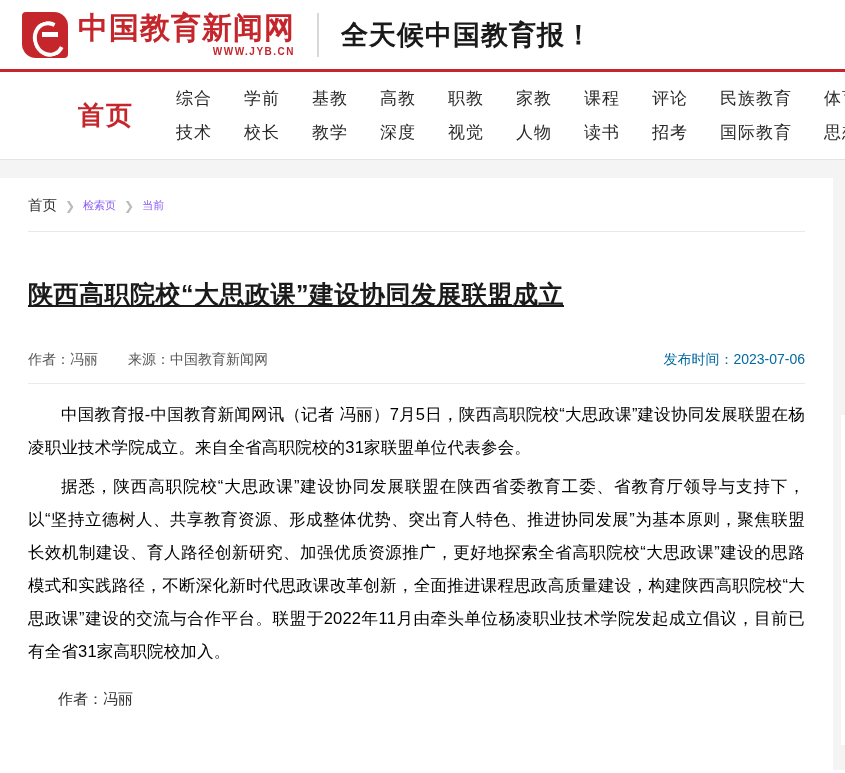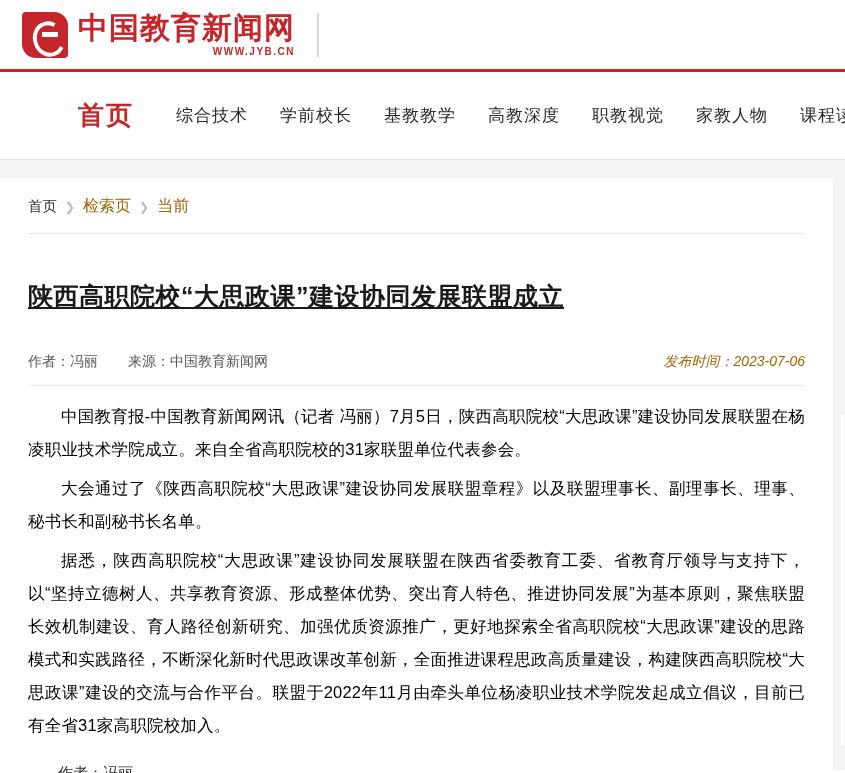--- a/index.html
+++ b/index.html
@@ -101,21 +101,21 @@
   .nav-home {
     font-size: 26px;
     font-weight: bold;
     color: #c4262b;
     margin-right: 42px;
     white-space: nowrap;
     letter-spacing: 2px;
   }
   .nav-col {
     display: flex;
-    flex-direction: row;
+    flex-direction: column;
     justify-content: center;
     margin-right: 32px;
     white-space: nowrap;
     text-align: center;
   }
   .nav-col span {
     font-size: 17px;
     color: #2a2a2a;
     line-height: 34px;
     letter-spacing: 1px;
@@ -153,21 +153,21 @@
     padding: 18px 0 16px 0;
     border-bottom: 1px solid #e8e8e8;
     font-size: 14.5px;
   }
   .crumb-home { color: #333333; }
   .crumb-sep {
     color: #bbbbbb;
     margin: 0 8px;
     font-size: 12px;
   }
-  .crumb-mid, .crumb-cur { color: #a16207; font-size: 16px; }
+  .crumb-mid, .crumb-cur { color: #8b5cf6; font-size: 11px; }
 
   
   .article-title {
     font-size: 25px;
     font-weight: bold;
     color: #1a1a1a;
     line-height: 1.4;
     padding: 28px 0 22px 0;
     letter-spacing: 0.5px;
     text-decoration: underline;
@@ -178,21 +178,21 @@
     display: flex;
     align-items: center;
     justify-content: space-between;
     padding-bottom: 14px;
     border-bottom: 1px solid #eaeaea;
     font-size: 14px;
     color: #555555;
   }
   .meta-left { display: flex; align-items: center; }
   .meta-left .meta-item { margin-right: 30px; }
-  .meta-right { color: #a16207; font-style: italic; }
+  .meta-right { color: #0369a1; }
 
   
   .article-body {
     padding-top: 14px;
   }
   .article-body p {
     font-size: 16.5px;
     line-height: 2.0;
     color: #000000;
     margin: 0 0 6px 0;
@@ -212,20 +212,21 @@
 
 <div class="masthead">
   <div class="logo-block">
     <div class="logo-mark"></div>
     <div class="logo-text">
       <div class="logo-cn">中国教育新闻网</div>
       <div class="logo-url">WWW.JYB.CN</div>
     </div>
   </div>
   <div class="masthead-divider"></div>
+  <div class="masthead-slogan">全天候中国教育报！</div>
 </div>
 
 <div class="nav">
   <div class="nav-home">首页</div>
 
   <div class="nav-col">
     <span>综合</span>
     <span>技术</span>
   </div>
   <div class="nav-col">
@@ -285,19 +286,18 @@
     <div class="meta-row">
       <div class="meta-left">
         <span class="meta-item"><span>作者：</span><span>冯丽</span></span>
         <span class="meta-item"><span>来源：</span><span>中国教育新闻网</span></span>
       </div>
       <div class="meta-right"><span>发布时间：</span><span>2023-07-06</span></div>
     </div>
 
     <div class="article-body">
       <p>中国教育报-中国教育新闻网讯（记者 冯丽）7月5日，陕西高职院校“大思政课”建设协同发展联盟在杨凌职业技术学院成立。来自全省高职院校的31家联盟单位代表参会。</p>
-      <p>大会通过了《陕西高职院校“大思政课”建设协同发展联盟章程》以及联盟理事长、副理事长、理事、秘书长和副秘书长名单。</p>
       <p>据悉，陕西高职院校“大思政课”建设协同发展联盟在陕西省委教育工委、省教育厅领导与支持下，以“坚持立德树人、共享教育资源、形成整体优势、突出育人特色、推进协同发展”为基本原则，聚焦联盟长效机制建设、育人路径创新研究、加强优质资源推广，更好地探索全省高职院校“大思政课”建设的思路模式和实践路径，不断深化新时代思政课改革创新，全面推进课程思政高质量建设，构建陕西高职院校“大思政课”建设的交流与合作平台。联盟于2022年11月由牵头单位杨凌职业技术学院发起成立倡议，目前已有全省31家高职院校加入。</p>
       <div class="signoff"><span>作者：</span><span>冯丽</span></div>
     </div>
 
   </div>
 </div>
 
 </body></html>

